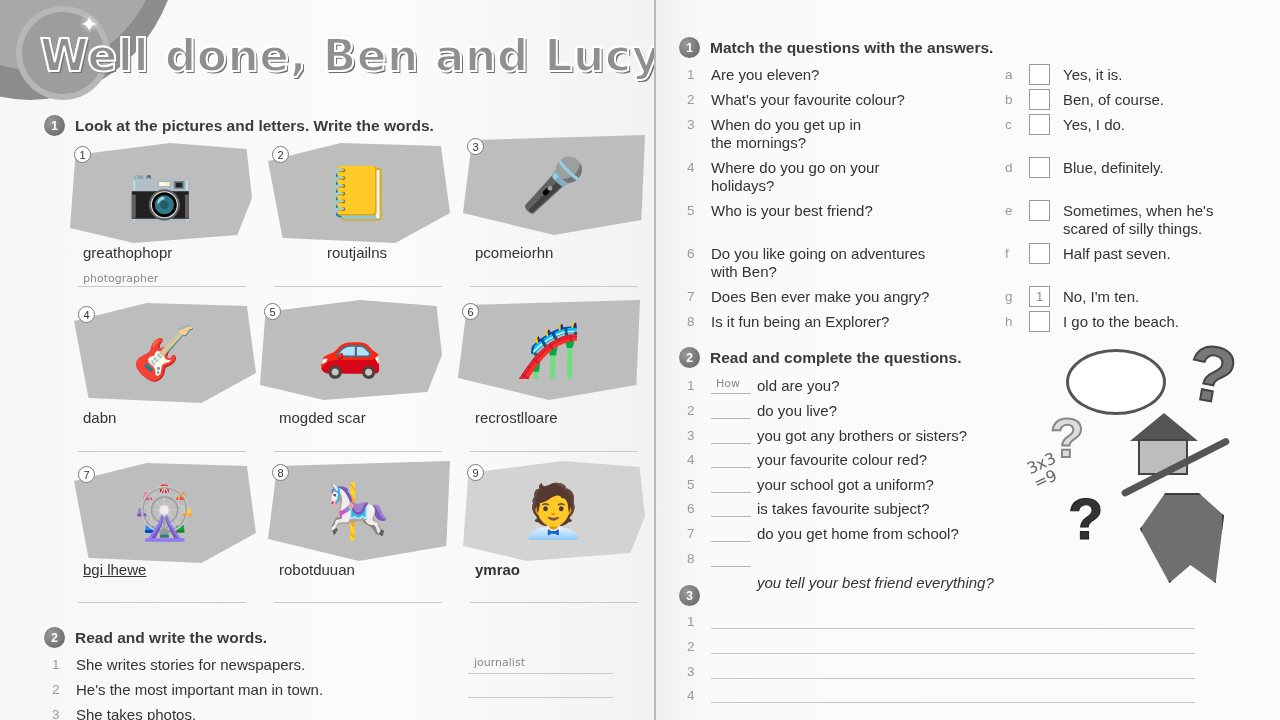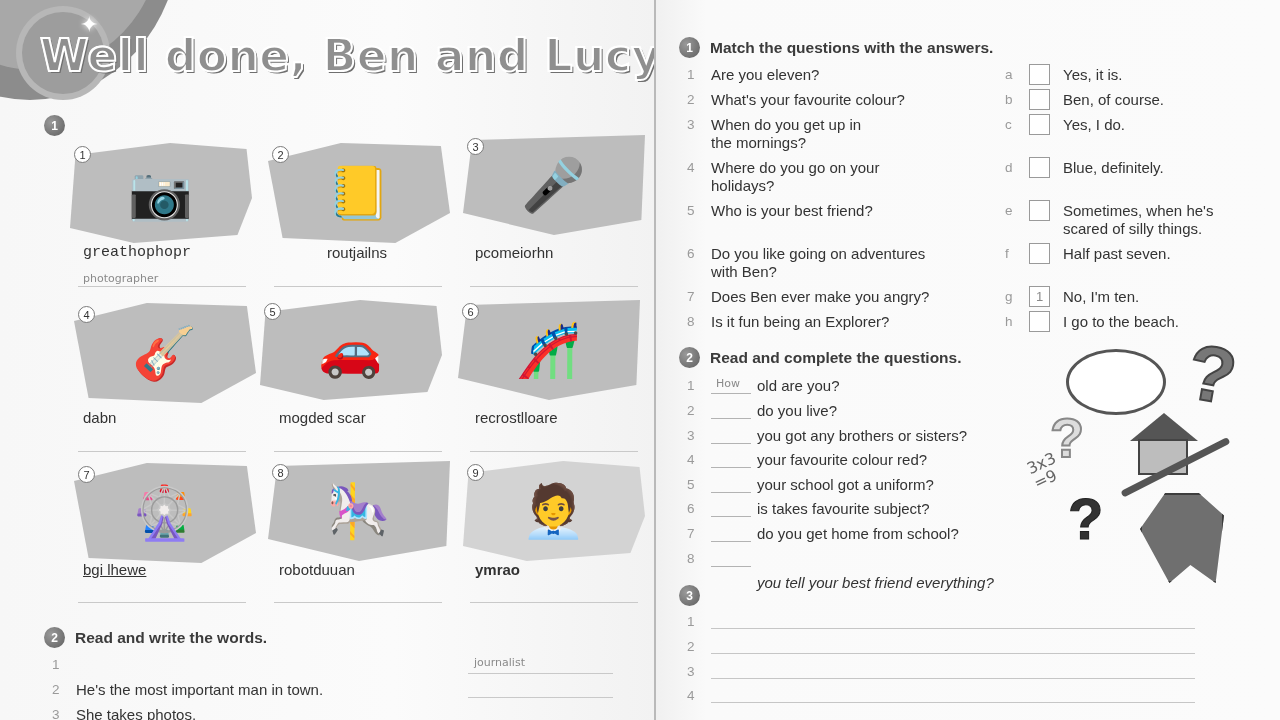--- a/index.html
+++ b/index.html
@@ -59,39 +59,40 @@
 
 <div class="page page-left">
   <div class="banner-arc"></div>
   <div class="banner-arc2"></div>
   <div class="banner-circle"></div>
   <div class="sparkle">✦</div>
   <div class="title">Well done, Ben and Lucy!</div>
 
   <div class="ex-head" style="left:44px; top:115px;">
     <span class="ex-num">1</span>
+    <span>Look at the pictures and letters. Write the words.</span>
   </div>
 
   <div class="pic" style="left:70px; top:143px;">
     <div class="pic-shape"></div>
     <span class="pic-glyph">📷</span>
     <span class="pic-num">1</span>
   </div>
   <div class="pic" style="left:268px; top:143px;">
     <div class="pic-shape alt"></div>
     <span class="pic-glyph">📒</span>
     <span class="pic-num">2</span>
   </div>
   <div class="pic" style="left:463px; top:135px;">
     <div class="pic-shape alt2"></div>
     <span class="pic-glyph">🎤</span>
     <span class="pic-num">3</span>
   </div>
 
-  <span class="scramble" style="left:83px; top:244px;font-family:Liberation Mono, monospace;">greathophopr</span>
+  <span class="scramble" style="left:83px; top:244px;">greathophopr</span>
   <span class="scramble" style="left:279px; top:244px;margin-left:48px;">routjailns</span>
   <span class="scramble" style="left:475px; top:244px;">pcomeiorhn</span>
 
   <span class="hand" style="left:83px; top:272px;">photographer</span>
   <div class="answer-line" style="left:78px; top:286px;"></div>
   <div class="answer-line" style="left:274px; top:286px;"></div>
   <div class="answer-line" style="left:470px; top:286px;"></div>
 
   <div class="pic" style="left:74px; top:303px;">
     <div class="pic-shape alt"></div>
@@ -140,20 +141,21 @@
   <div class="answer-line" style="left:78px; top:602px;"></div>
   <div class="answer-line" style="left:274px; top:602px;"></div>
   <div class="answer-line" style="left:470px; top:602px;"></div>
 
   <div class="ex-head" style="left:44px; top:627px;">
     <span class="ex-num">2</span>
     <span>Read and write the words.</span>
   </div>
 
   <span class="row-num" style="left:52px; top:657px;">1</span>
+  <span class="row-text" style="left:76px; top:656px;">She writes stories for newspapers.</span>
   <span class="hand" style="left:474px; top:656px;">journalist</span>
   <div class="answer-line" style="left:468px; top:673px; width:145px;"></div>
 
   <span class="row-num" style="left:52px; top:682px;">2</span>
   <span class="row-text" style="left:76px; top:681px;">He's the most important man in town.</span>
   <div class="answer-line" style="left:468px; top:697px; width:145px;"></div>
 
   <span class="row-num" style="left:52px; top:707px;">3</span>
   <span class="row-text" style="left:76px; top:706px;">She takes photos.</span>
 </div>

